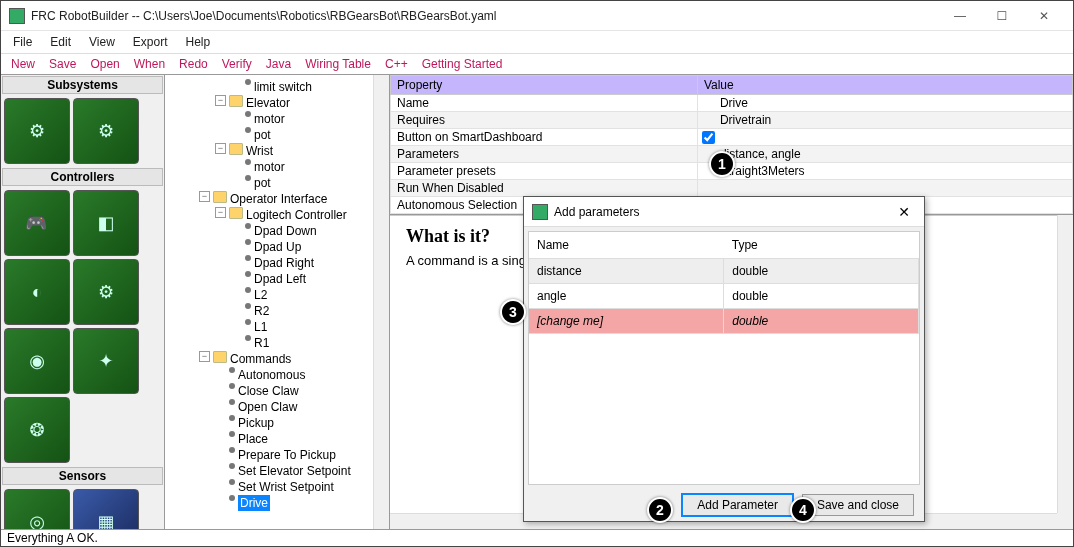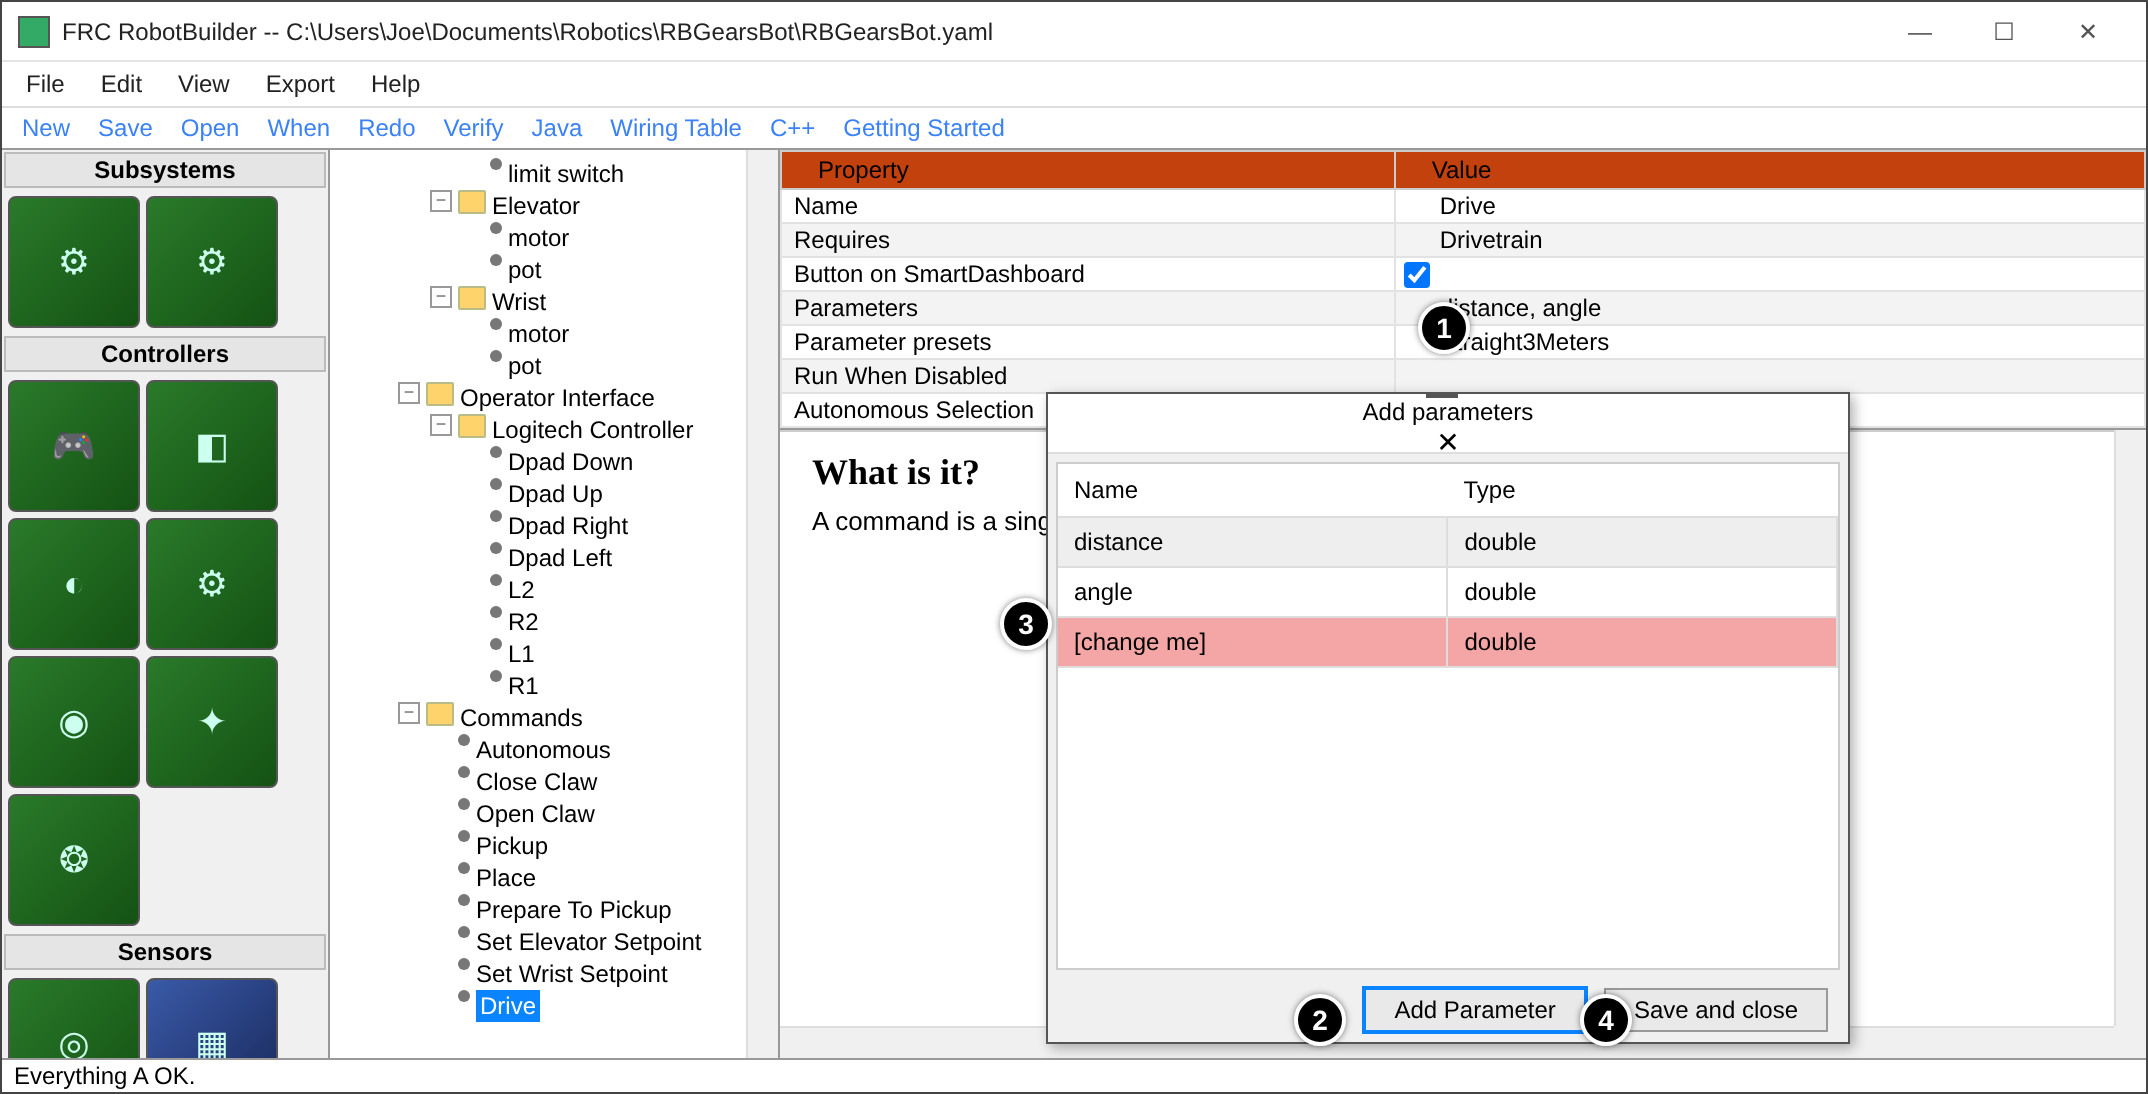--- a/index.html
+++ b/index.html
@@ -7,21 +7,21 @@
 
 .titlebar { height: 30px; background: #fff; display: flex; align-items: center; padding: 0 8px; border-bottom: 1px solid #e5e5e5; }
 .titlebar .icon { width: 16px; height: 16px; background: #3a6; margin-right: 6px; border: 1px solid #555; }
 .titlebar .title { flex: 1; color: #222; }
 .titlebar .wbtn { width: 42px; height: 28px; display: flex; align-items: center; justify-content: center; color: #555; }
 
 .menubar { height: 22px; display: flex; align-items: center; padding: 0 4px; gap: 2px; }
 .menubar span { padding: 2px 8px; color: #222; }
 
 .toolbar { height: 22px; display: flex; align-items: center; padding: 0 4px; gap: 2px; border-top: 1px solid #ddd; border-bottom: 1px solid #999; }
-.toolbar span { padding: 2px 6px; color: #3b82f6; }
+.toolbar span { padding: 2px 6px; color: #be185d; }
 
 .main { display: flex; height: 454px; }
 
 .palette { width: 164px; border-right: 1px solid #999; overflow: hidden; background: #f0f0f0; }
 .palette .sectionhdr { background: #e5e5e5; border: 1px solid #bbb; text-align: center; font-weight: bold; padding: 1px; margin: 1px; }
 .palette .thumbs { display: flex; flex-wrap: wrap; gap: 3px; padding: 3px; }
 .palette .thumb { width: 66px; height: 66px; background: linear-gradient(135deg,#2a7a2a,#145214); border: 1px solid #555; border-radius: 4px; display: flex; align-items: center; justify-content: center; color: #cfe; font-size: 18px; }
 
 .tree { width: 225px; border-right: 1px solid #999; overflow: auto; padding: 4px 2px; position: relative; }
 .tree ul { list-style: none; padding-left: 14px; }
@@ -30,47 +30,47 @@
 .tree .exp { width: 11px; height: 11px; border: 1px solid #999; display: inline-flex; align-items: center; justify-content: center; font-size: 9px; line-height: 1; background: #fff; color: #666; }
 .tree .spacer { width: 11px; display: inline-block; }
 .tree .folder { width: 14px; height: 12px; background: #ffd36b; border: 1px solid #bb8; border-radius: 1px; }
 .tree .bullet { width: 6px; height: 6px; background: #777; border-radius: 50%; display: inline-block; }
 .tree .sel { background: #0a84ff; color: #fff; padding: 0 2px; }
 .tree-scroll { position: absolute; right: 0; top: 0; bottom: 0; width: 16px; background: #f0f0f0; border-left: 1px solid #ddd; }
 
 .rightcol { flex: 1; display: flex; flex-direction: column; position: relative; }
 .proptbl { border-bottom: 1px solid #999; }
 .proptbl table { width: 100%; border-collapse: collapse; }
-.proptbl th { background: #c2410c; text-align: left; padding: 2px 18px; border: 1px solid #ccc; font-weight: normal; }
+.proptbl th { background: #c4b5fd; text-align: left; padding: 2px 6px; border: 1px solid #ccc; font-weight: normal; }
 .proptbl td { padding: 1px 6px; border: 1px solid #e2e2e2; }
 .proptbl tr.alt td { background: #f3f3f3; }
 .proptbl .valcell { padding-left: 22px; position: relative; }
 .proptbl .valcell .chk { position: absolute; left: 4px; top: 2px; }
 
 .infopanel { flex: 1; padding: 10px 16px; overflow: hidden; border-top: 1px solid #ccc; background: #fff; font-family: Georgia, serif; }
 .infopanel h2 { font-size: 18px; font-weight: bold; margin-bottom: 6px; font-family: Georgia, serif; }
 .infopanel p { font-size: 13px; line-height: 1.3; }
 .right-scroll-v { position:absolute; right:0; top:0; bottom:16px; width:16px; background:#f0f0f0; border-left:1px solid #ddd;}
 .right-scroll-h { position:absolute; bottom:0; left:0; right:16px; height:16px; background:#f0f0f0; border-top:1px solid #ddd;}
 .right-corner { position:absolute; bottom:0; right:0; width:16px; height:16px; background:#f0f0f0;}
 
 .statusbar { height: 18px; border-top: 1px solid #999; padding: 1px 6px; }
 
 
 .dialog { position: absolute; left: 522px; top: 195px; width: 402px; height: 326px; background: #f0f0f0; border: 1px solid #555; box-shadow: 2px 2px 6px rgba(0,0,0,.3); display: flex; flex-direction: column; }
-.dialog .dlgtitle { height: 30px; background: #fff; display: flex; align-items: center; padding: 0 8px; border-bottom: 1px solid #ddd; flex-direction: column; }
+.dialog .dlgtitle { height: 30px; background: #fff; display: flex; align-items: center; padding: 0 8px; border-bottom: 1px solid #ddd; }
 .dialog .dlgtitle .icon { width: 16px; height: 16px; background: #3a6; margin-right: 6px; border: 1px solid #555; }
 .dialog .dlgtitle .t { flex: 1; }
 .dialog .dlgtitle .close { font-size: 14px; padding: 0 6px; }
 .dialog .dlgbody { flex: 1; background: #fff; margin: 4px; border: 1px solid #ccc; overflow: auto; }
 .dialog table { width: 100%; border-collapse: collapse; }
 .dialog th { text-align: left; padding: 6px 8px; background: #fff; border-bottom: 1px solid #ddd; font-weight: normal; }
 .dialog td { padding: 5px 8px; border-bottom: 1px solid #ddd; border-right: 1px solid #ddd; }
 .dialog tr.altrow td { background: #eee; }
-.dialog tr.newrow td { background: #f4a6a6; }
+.dialog tr.newrow td { background: #f4a6a6; font-style: italic; }
 .dialog .dlgbuttons { height: 32px; display: flex; justify-content: flex-end; gap: 8px; align-items: center; padding: 0 10px; }
 .dialog .dlgbuttons button { padding: 3px 14px; background: #e9e9e9; border: 1px solid #999; }
 .dialog .dlgbuttons button.primary { border: 2px solid #0a84ff; }
 
 
 .callout { position: absolute; width: 26px; height: 26px; background: #000; color: #fff; border-radius: 50%; display: flex; align-items: center; justify-content: center; font-weight: bold; font-size: 14px; border: 2px solid #fff; box-shadow: 0 0 3px rgba(0,0,0,.5); z-index: 50; }
 </style>
 </head>
 <body>
 

